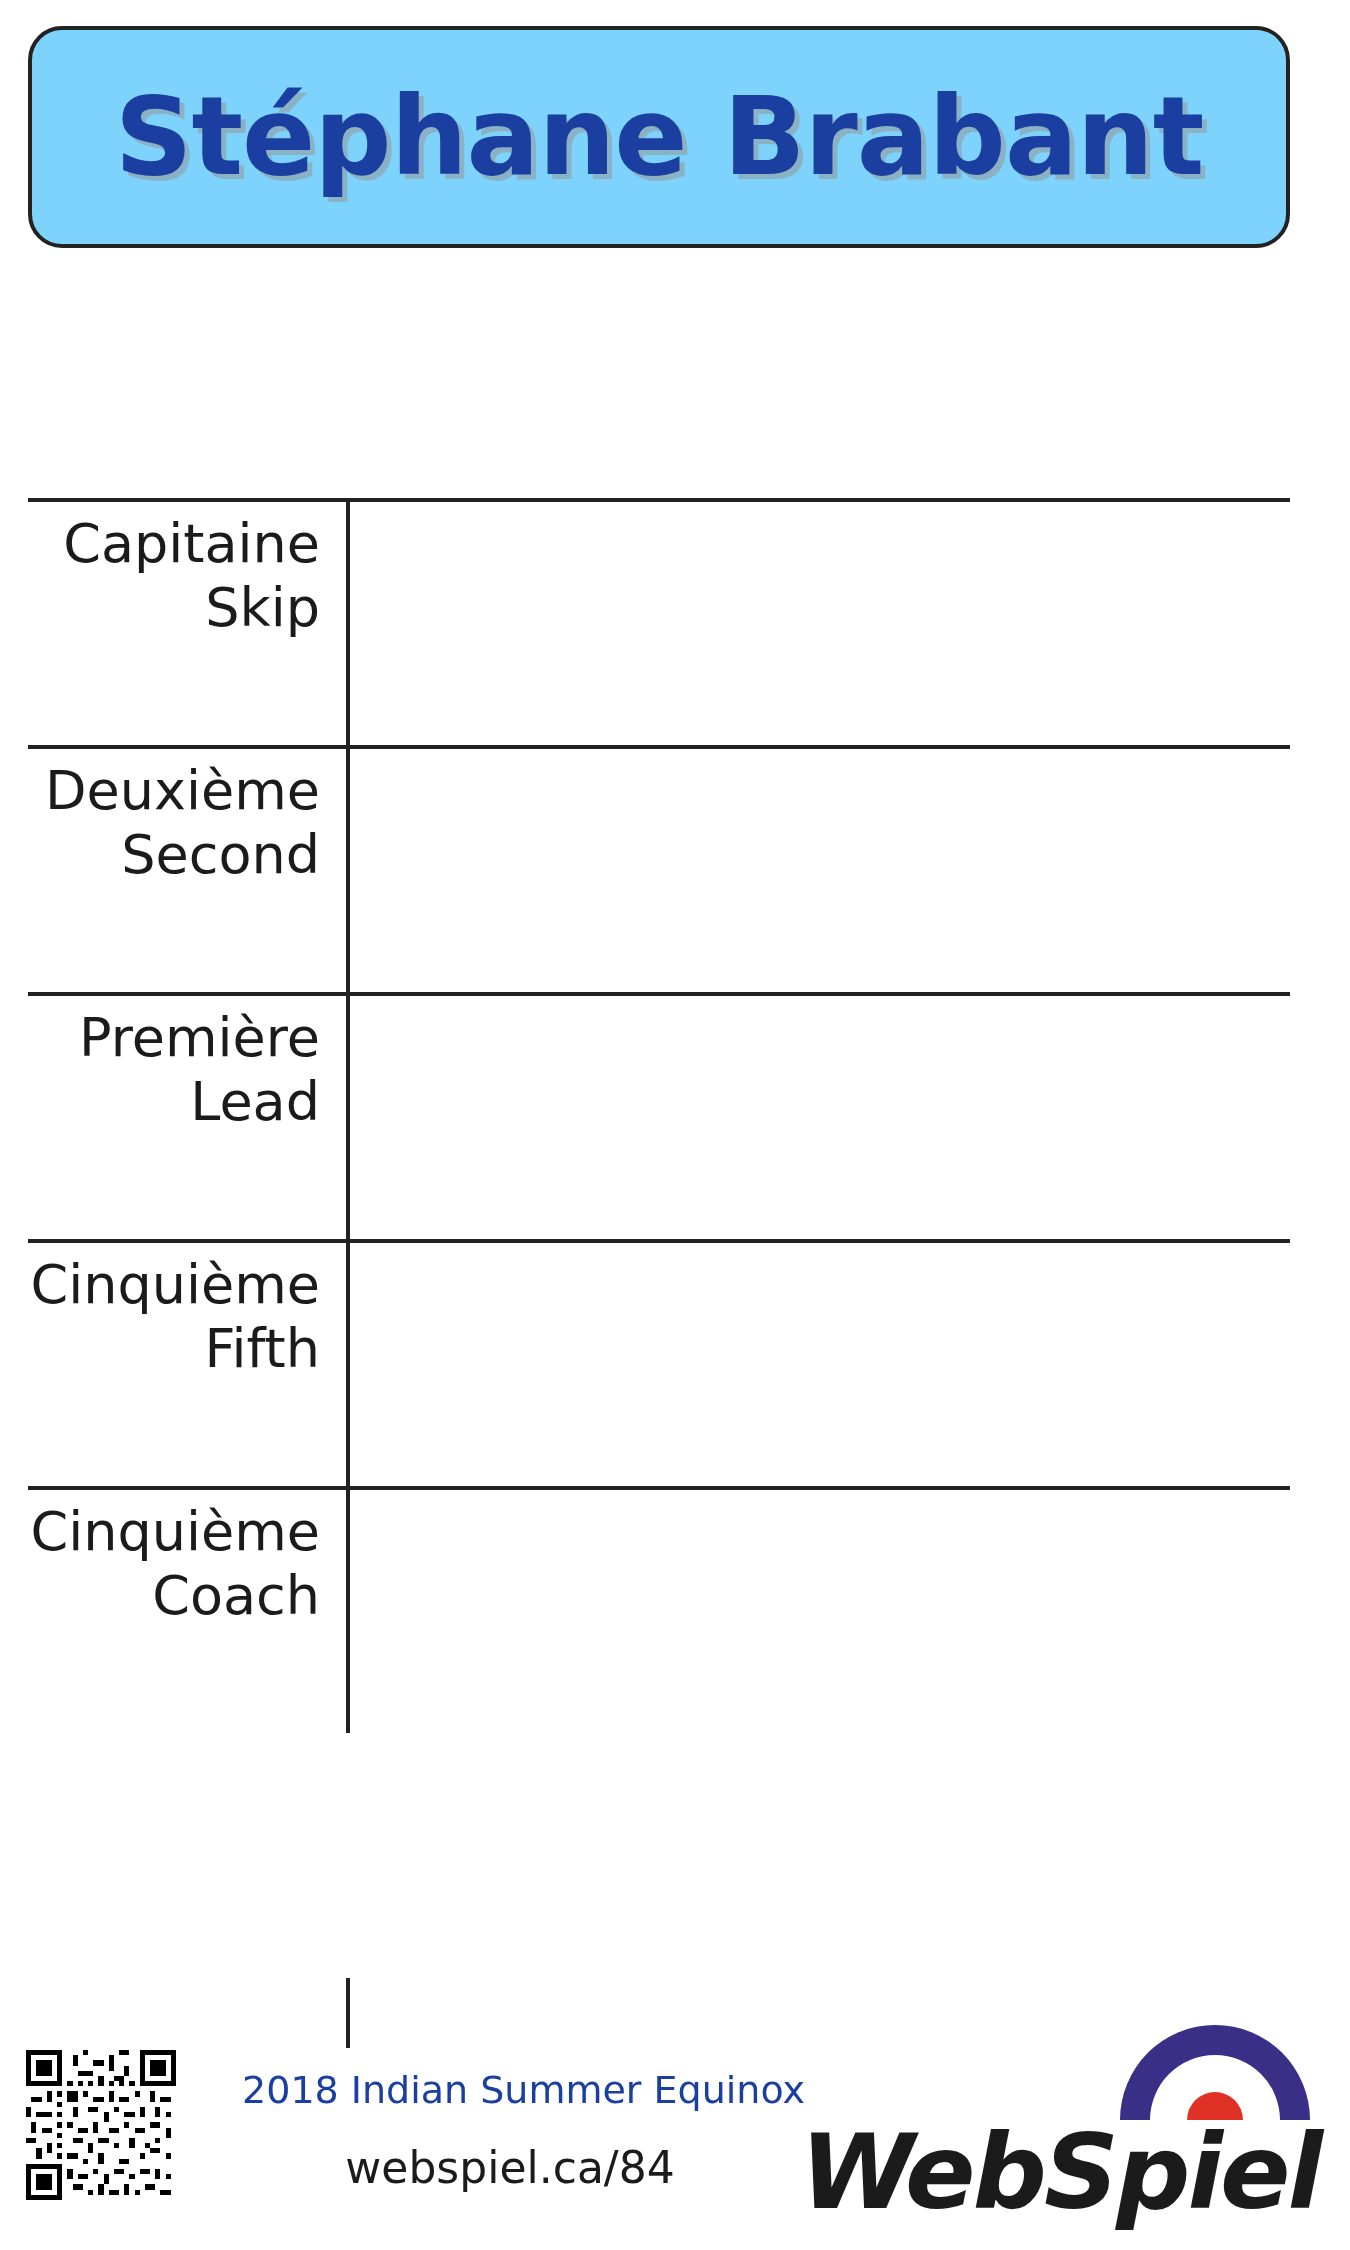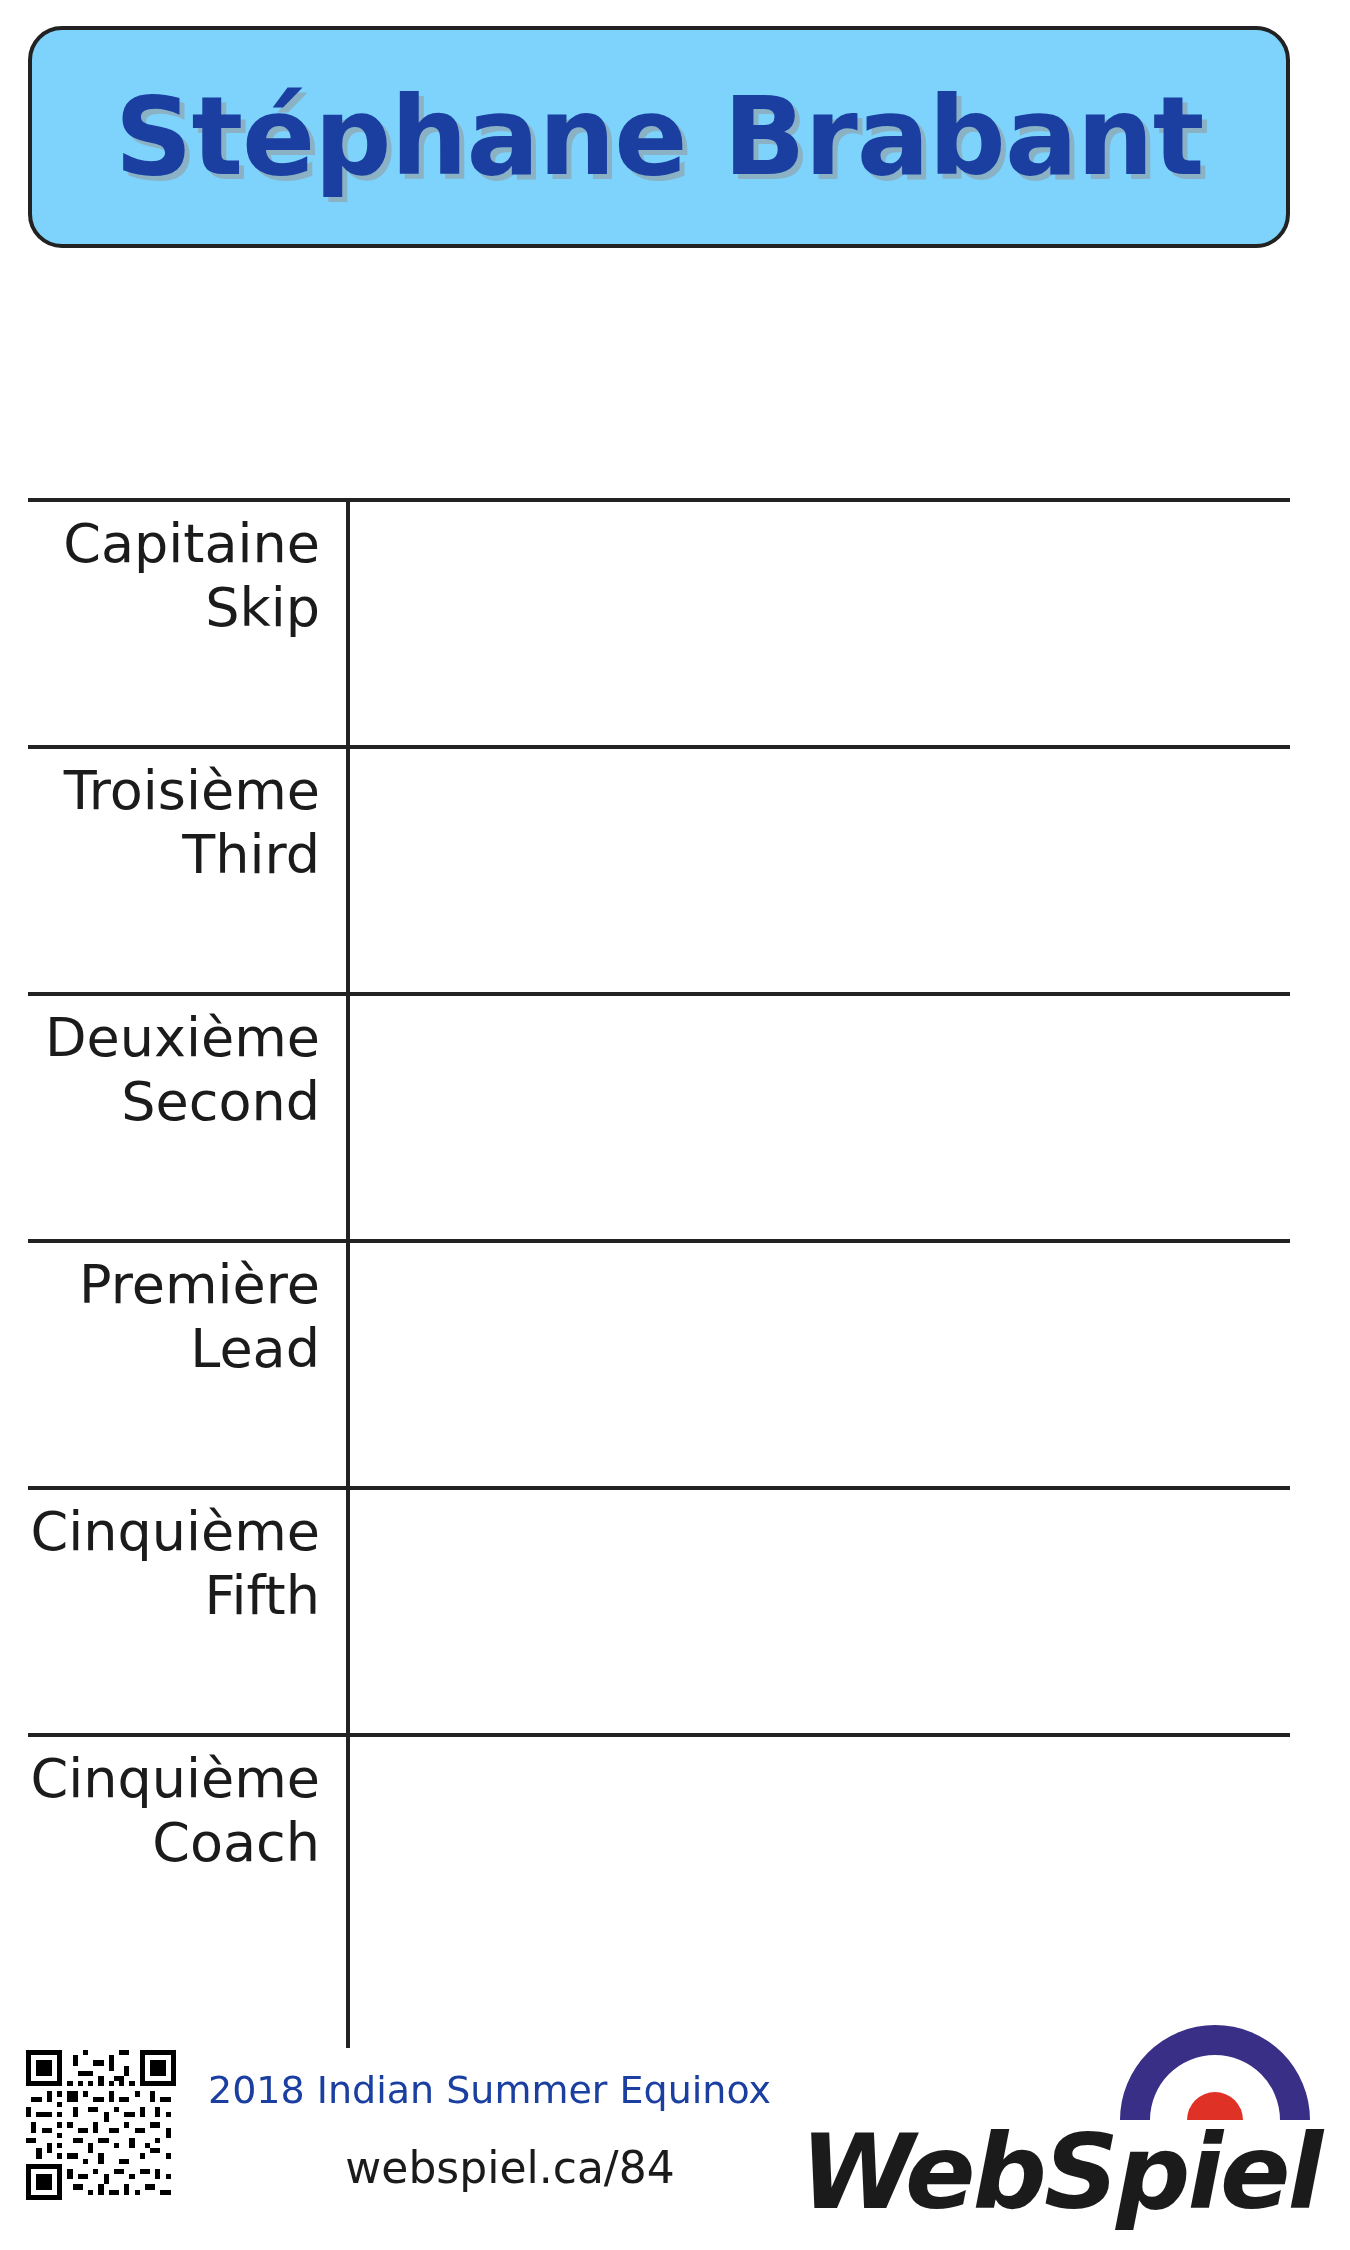--- a/index.html
+++ b/index.html
@@ -108,24 +108,24 @@
     position: absolute;
     left: 26px;
     top: 20px;
     width: 150px;
     height: 150px;
   }
   .qr svg { display: block; }
 
   .event-name {
     position: absolute;
-    left: 208px;
+    left: 185px;
     top: 38px;
     width: 620px;
-    text-align: left;
+    text-align: right;
     font-family: "DejaVu Sans", sans-serif;
     font-size: 38px;
     color: #1a3fa0;
     white-space: nowrap;
   }
   .event-url {
     position: absolute;
     left: 200px;
     top: 112px;
     width: 620px;
@@ -179,29 +179,20 @@
   <div class="roster-row">
     <div class="label-cell">
       <div class="label-fr">Capitaine</div>
       <div class="label-en">Skip</div>
     </div>
     <div class="value-cell">
       <div class="value-text"></div>
     </div>
   </div>
 
-  <div class="roster-row">
-    <div class="label-cell">
-      <div class="label-fr">Troisième</div>
-      <div class="label-en">Third</div>
-    </div>
-    <div class="value-cell">
-      <div class="value-text"></div>
-    </div>
-  </div>
 
   <div class="roster-row">
     <div class="label-cell">
       <div class="label-fr">Deuxième</div>
       <div class="label-en">Second</div>
     </div>
     <div class="value-cell">
       <div class="value-text"></div>
     </div>
   </div>

